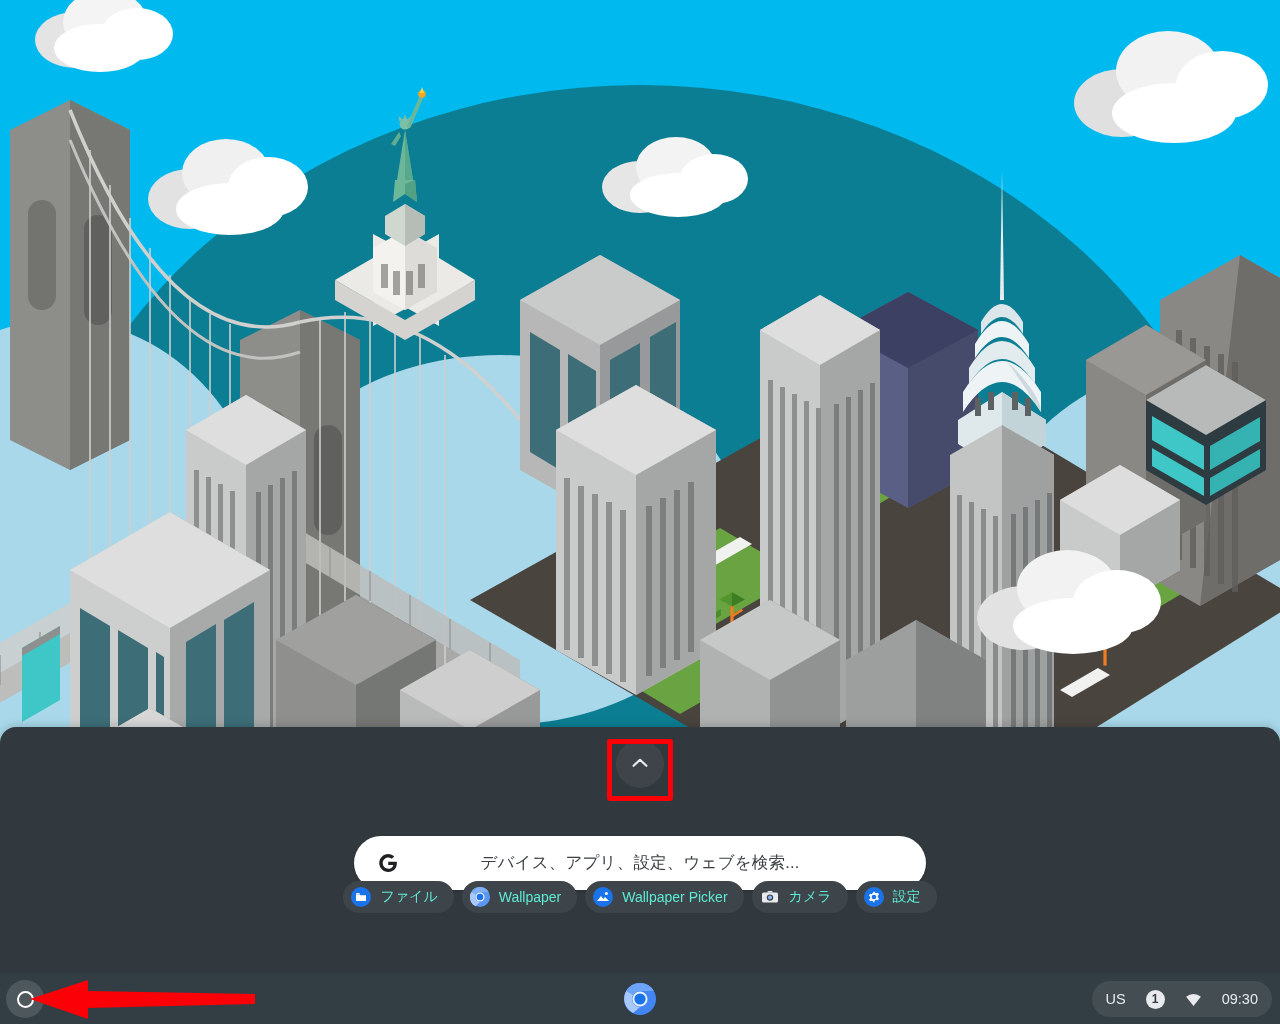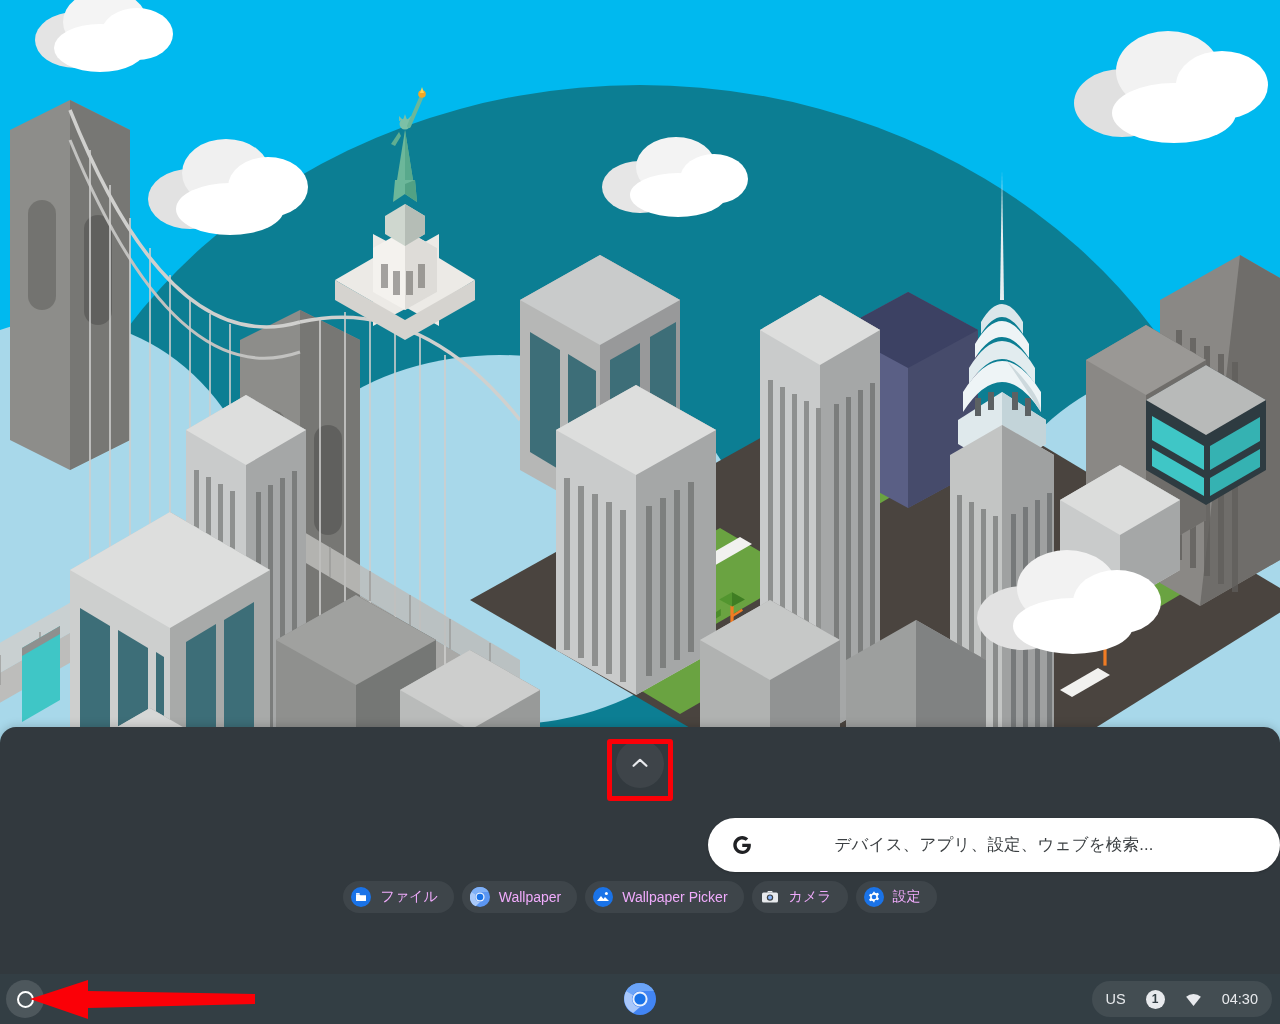--- a/index.html
+++ b/index.html
@@ -33,22 +33,22 @@
   #chevron-btn{
     width:48px;height:48px;border-radius:50%;
     background:rgba(255,255,255,.06);
     display:flex;align-items:center;justify-content:center;
     cursor:pointer;border:none;
   }
   #chevron-btn svg{ width:22px;height:22px; }
 
   
   #searchbox-wrap{
-    position:absolute; left:0; top:818px; width:1280px;
-    display:flex; justify-content:flex-end; z-index:25;
+    position:absolute; left:0; top:836px; width:1280px;
+    display:flex; justify-content:center; z-index:25;
   }
   #searchbox{
     width:572px;height:54px;background:#ffffff;border-radius:27px;
     display:flex;align-items:center;position:relative;cursor:text;
     box-shadow:0 1px 3px rgba(0,0,0,.18);
   }
   #g-logo{ position:absolute;left:22px;top:50%;transform:translateY(-50%);
            width:24px;height:24px;display:block; }
   #search-placeholder{
     width:100%;text-align:center;font-size:16.5px;color:#3c4043;
@@ -58,21 +58,21 @@
   
   #chips{
     position:absolute; left:0; top:881px; width:1280px;
     display:flex;justify-content:center;align-items:center;gap:8px;z-index:25;
   }
   .chip{
     height:32px;background:#3e454a;border-radius:16px;
     display:flex;align-items:center;gap:9px;
     padding:0 16px 0 8px;cursor:pointer;border:none;
   }
-  .chip-label{ font-size:14px;color:#f0abfc;white-space:nowrap; }
+  .chip-label{ font-size:14px;color:#5eead4;white-space:nowrap; }
   .chip-icon{ width:20px;height:20px;flex:0 0 20px;display:block;border-radius:50%; }
   .chip-icon.sq{ border-radius:4px;background:transparent; }
 
   
   #shelf{
     position:absolute;left:0;top:974px;width:1280px;height:50px;
     background:#333e44;z-index:30;
   }
   #launcher-circle{
     position:absolute;left:6px;top:6px;width:38px;height:38px;border-radius:50%;
@@ -619,21 +619,21 @@
   </span>
 
   <div id="status-area">
     <span class="status-txt">US</span>
     <span id="ime-badge">1</span>
     <span id="wifi-icon">
       <svg viewBox="0 0 24 24">
           <path d="M12 21L1.6 8.2a16 16 0 0 1 20.8 0z" fill="#e8eaed"></path>
         </svg>
     </span>
-    <span class="status-txt">04:30</span>
+    <span class="status-txt">09:30</span>
   </div>
 
 </div>
 
 <div id="red-box"></div>
 
 <svg id="red-arrow" viewBox="0 0 225 42">
   <polygon points="0,21 58,2 58,13 225,16 225,26 58,30 58,41" fill="#fb0007"></polygon>
 </svg>
 

